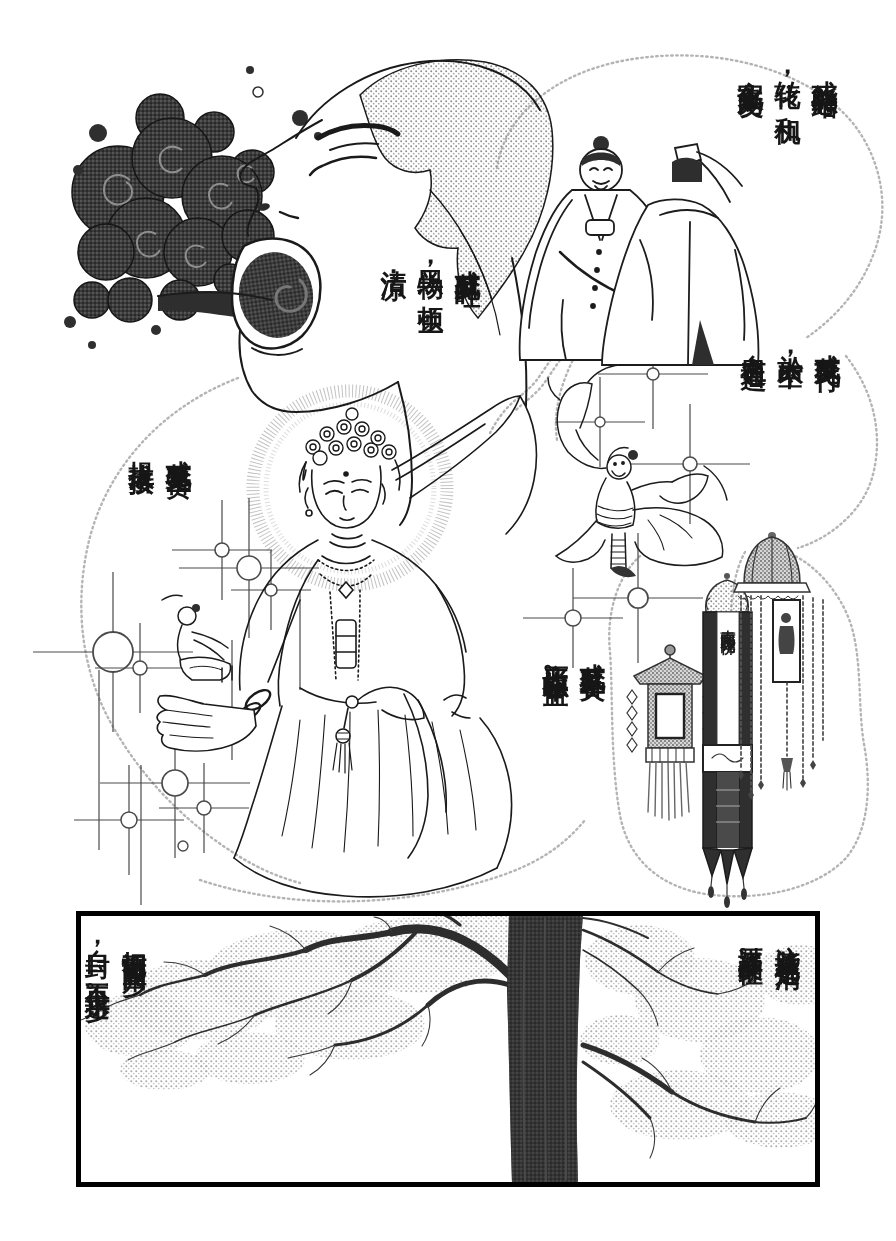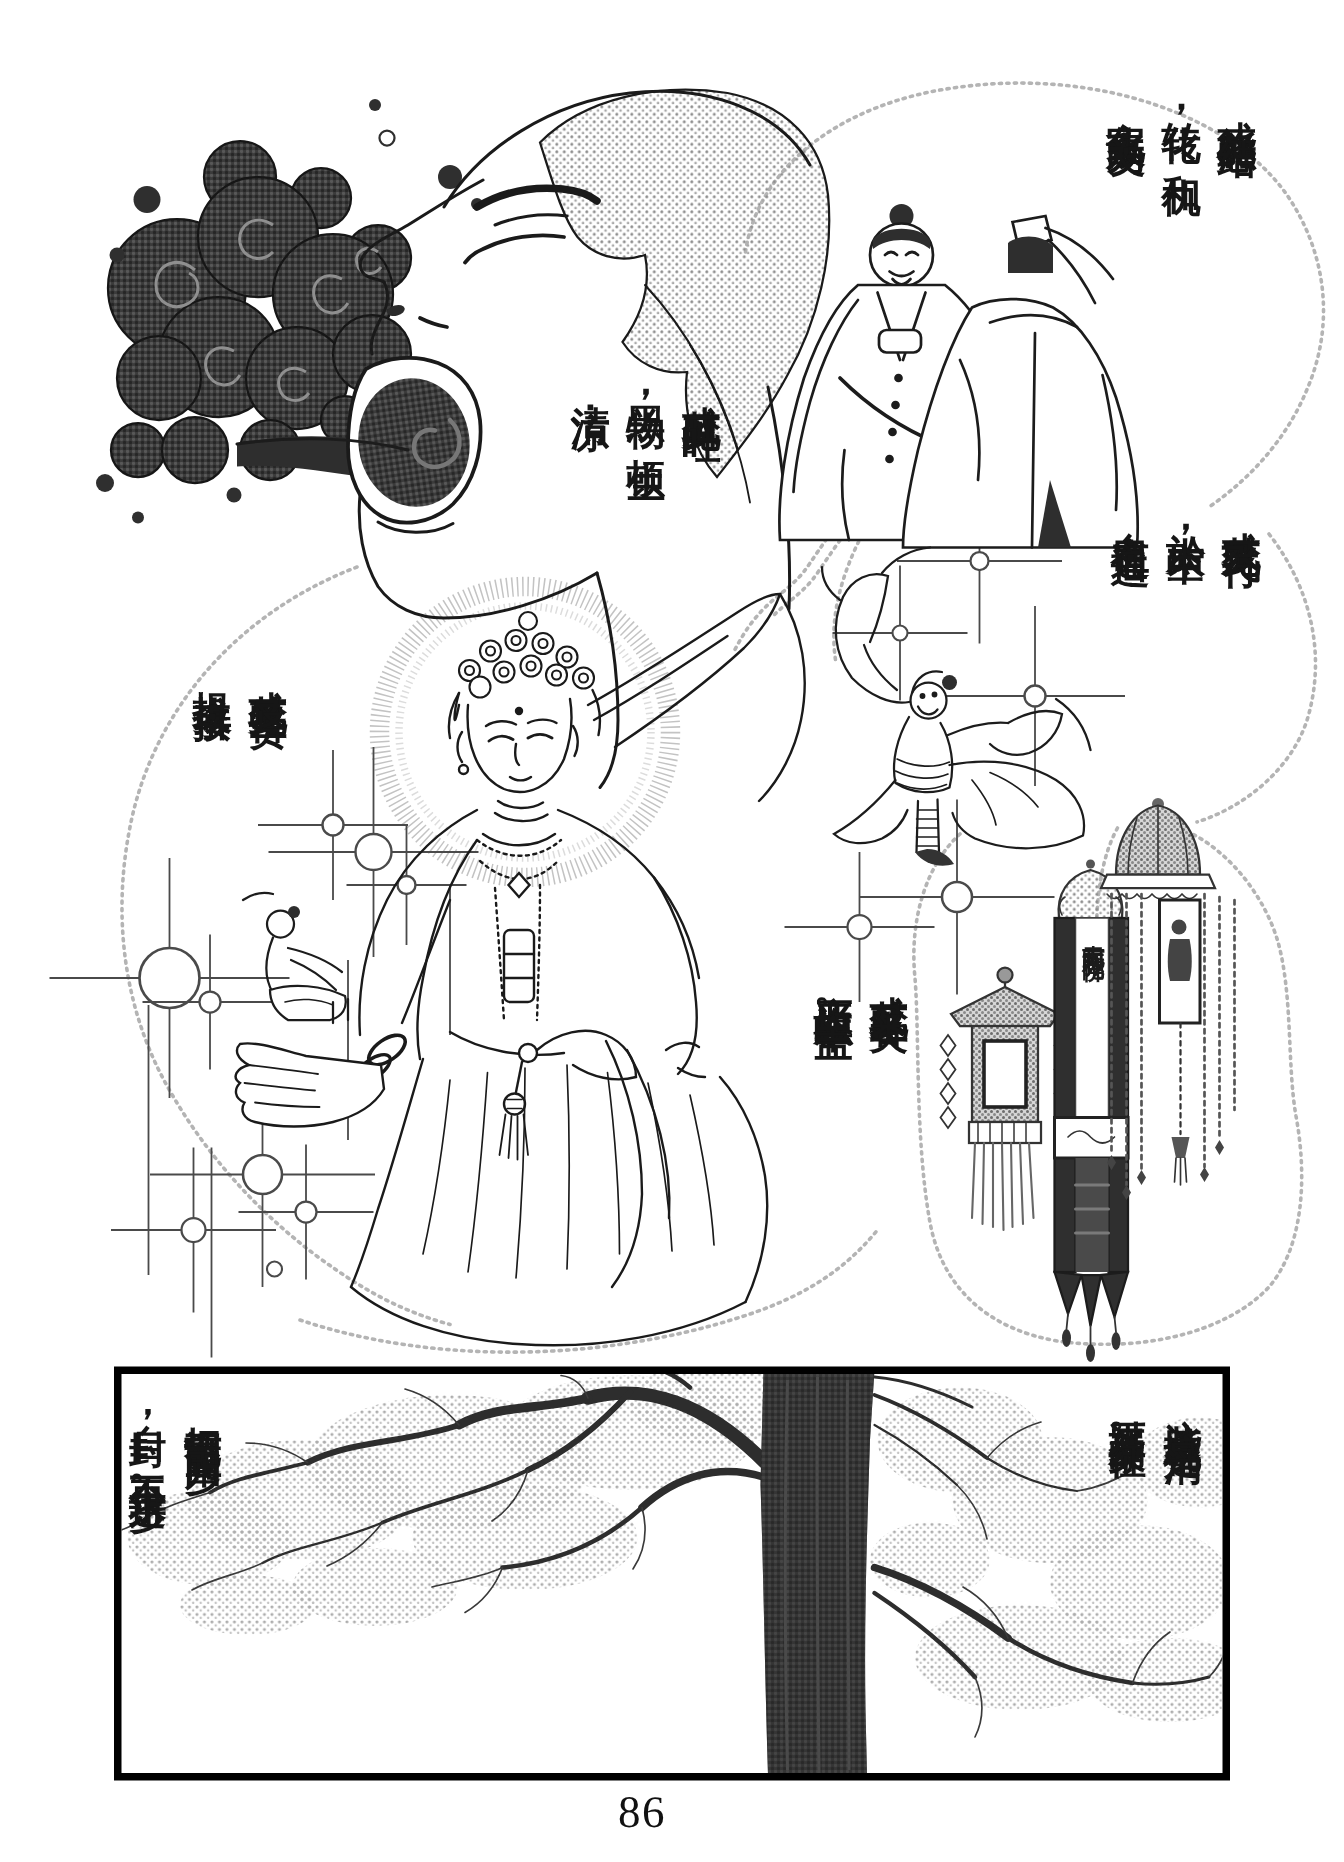--- a/index.html
+++ b/index.html
@@ -483,15 +483,14 @@
 庄严旗帜伞盖。</div>
 
 <div class="vtext panel" style="left:732px;top:926px;width:74px;height:215px;">这些胜境都是消
 过灭罪的象征。</div>
 
 <div class="vtext panel" style="left:79px;top:930px;width:74px;height:252px;">切记不可因而固步
 自封，不再求进步。</div>
 
 <div class="vtext inscription" style="left:716px;top:618px;width:24px;height:122px;">南无阿弥陀佛</div>
 
-<div id="pageno">86</div>
 
 </div>
 
 </body></html>

